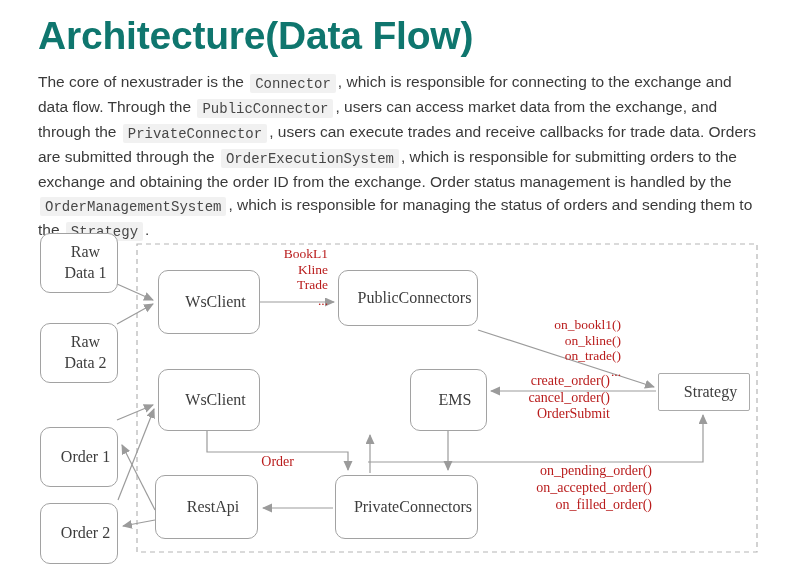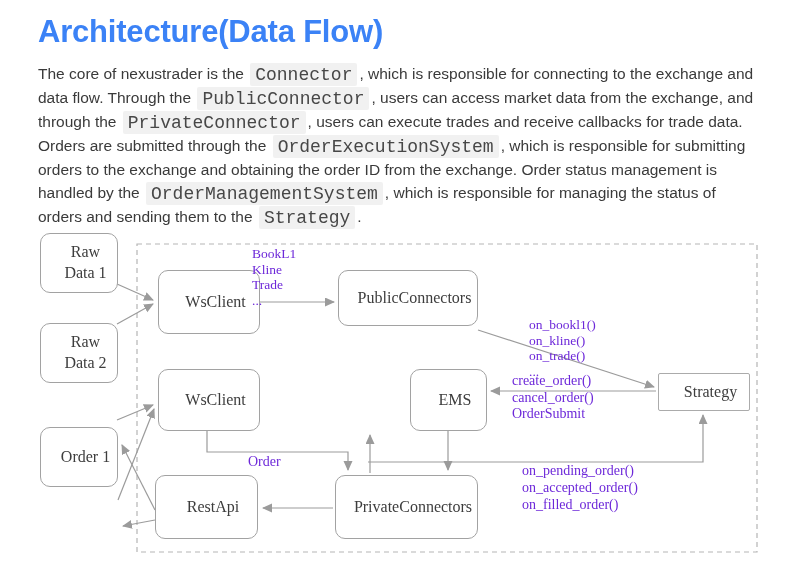--- a/index.html
+++ b/index.html
@@ -6,36 +6,36 @@
   html, body { margin: 0; padding: 0; }
   body {
     width: 800px; height: 582px;
     position: relative;
     background: #ffffff;
     overflow: hidden;
     font-family: "Liberation Sans", sans-serif;
   }
   h1.page-title {
     margin: 14px 2px 0 38px;
-    font-size: 31px;
+    font-size: 39px;
     font-weight: 700;
-    color: #3b82f6;
+    color: #0f766e;
     letter-spacing: -0.2px;
     font-family: "Liberation Sans", sans-serif;
   }
   p.intro {
     margin: 12px 0 0 38px;
     width: 720px;
     font-size: 15.5px;
     line-height: 23px;
     color: #3a3a3a;
   }
   span.inline-code {
     font-family: "Liberation Mono", "DejaVu Sans Mono", monospace;
-    font-size: 18px;
+    font-size: 14px;
     background: #f1f1f1;
     color: #474747;
     padding: 1.5px 5px;
     border-radius: 2px;
     margin: 0 2px;
     white-space: nowrap;
   }
   .diagram {
     position: absolute;
     left: 0; top: 227px;
@@ -65,23 +65,23 @@
   }
   .node.square {
     border-radius: 2px;
     border-width: 1px;
     border-color: #ababab;
   }
   .ann {
     position: absolute;
     font-family: "Liberation Serif", serif;
     font-size: 13.5px;
-    color: #6d28d9;
+    color: #b91c1c;
     white-space: pre-line;
-    text-align: left;
+    text-align: right;
     line-height: 15.5px;
   }
   .ann.lh17 { line-height: 17px; font-size: 14px; }
   .ann.lh16 { line-height: 16.5px; font-size: 14px; }
 </style>
 </head>
 <body>
 
 <h1 class="page-title">Architecture(Data Flow)</h1>
 
@@ -112,20 +112,21 @@
       <path d="M155,283 L122,218" marker-end="url(#arrow)"></path>
       <path d="M155,293 L123,299" marker-end="url(#arrow)"></path>
     </g>
   </svg>
 
   <div class="node" style="left:40px; top:6px; width:78px; height:60px;">Raw
 Data 1</div>
   <div class="node" style="left:40px; top:96px; width:78px; height:60px;">Raw
 Data 2</div>
   <div class="node" style="left:40px; top:200px; width:78px; height:60px;">Order 1</div>
+  <div class="node" style="left:40px; top:276px; width:78px; height:61px;">Order 2</div>
 
   <div class="node" style="left:158px; top:43px; width:102px; height:64px;">WsClient</div>
   <div class="node" style="left:338px; top:43px; width:140px; height:56px;">PublicConnectors</div>
 
   <div class="node" style="left:158px; top:142px; width:102px; height:62px;">WsClient</div>
   <div class="node" style="left:410px; top:142px; width:77px; height:62px;">EMS</div>
   <div class="node square" style="left:658px; top:146px; width:92px; height:38px;">Strategy</div>
 
   <div class="node" style="left:155px; top:248px; width:103px; height:64px;">RestApi</div>
   <div class="node" style="left:335px; top:248px; width:143px; height:64px;">PrivateConnectors</div>

